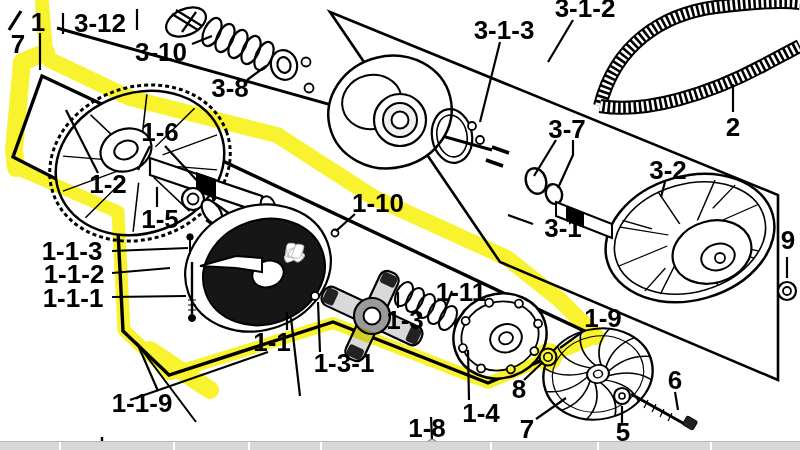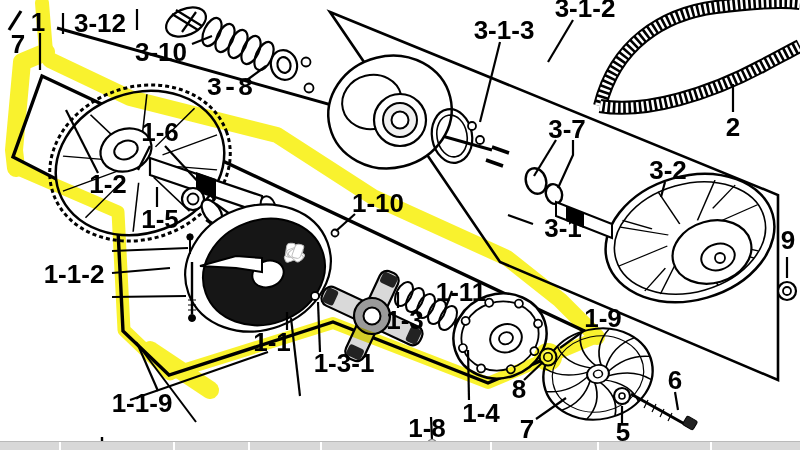--- a/index.html
+++ b/index.html
@@ -288,33 +288,35 @@
   </g>
 
   <path stroke="#000" stroke-width="2.4" d="M102,437 L102,450"></path>
 </svg>
 
 <div id="label-layer">
       <div class="lbl" style="left: 38px; top: 22px;">1</div>
       <div class="lbl" style="left: 18px; top: 44px;">7</div>
       <div class="lbl" style="left: 100px; top: 23px;">3-12</div>
       <div class="lbl" style="left: 161px; top: 52px;">3-10</div>
-      <div class="lbl" style="left: 230px; top: 88px; font-family: Liberation Mono, monospace;">3-8</div>
+      <div class="lbl" style="left: 230px; top: 88px;">3-8</div>
       <div class="lbl" style="left: 504px; top: 30px;">3-1-3</div>
       <div class="lbl" style="left: 585px; top: 8px;">3-1-2</div>
       <div class="lbl" style="left: 733px; top: 127px;">2</div>
       <div class="lbl" style="left: 160px; top: 132px;">1-6</div>
       <div class="lbl" style="left: 108px; top: 184px;">1-2</div>
       <div class="lbl" style="left: 160px; top: 219px;">1-5</div>
       <div class="lbl" style="left: 567px; top: 129px;">3-7</div>
       <div class="lbl" style="left: 553px; top: 228px; margin-left: 10px;">3-1</div>
       <div class="lbl" style="left: 668px; top: 170px;">3-2</div>
       <div class="lbl" style="left: 788px; top: 240px;">9</div>
       <div class="lbl" style="left: 378px; top: 203px;">1-10</div>
+      <div class="lbl" style="left: 72px; top: 251px;">1-1-3</div>
       <div class="lbl" style="left: 74px; top: 274px;">1-1-2</div>
+      <div class="lbl" style="left: 73px; top: 298px;">1-1-1</div>
       <div class="lbl" style="left: 461px; top: 292px; text-align: right;">1-11</div>
       <div class="lbl" style="left: 405px; top: 320px;">1-3</div>
       <div class="lbl" style="left: 272px; top: 342px;">1-1</div>
       <div class="lbl" style="left: 603px; top: 318px;">1-9</div>
       <div class="lbl" style="left: 344px; top: 363px;">1-3-1</div>
       <div class="lbl" style="left: 142px; top: 403px;">1-1-9</div>
       <div class="lbl" style="left: 481px; top: 413px;">1-4</div>
       <div class="lbl" style="left: 519px; top: 389px;">8</div>
       <div class="lbl" style="left: 427px; top: 428px;">1-8</div>
       <div class="lbl" style="left: 527px; top: 429px;">7</div>

